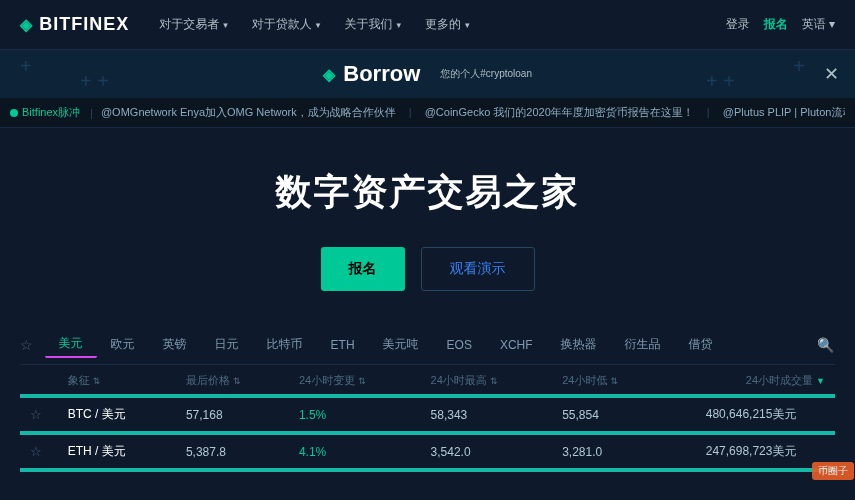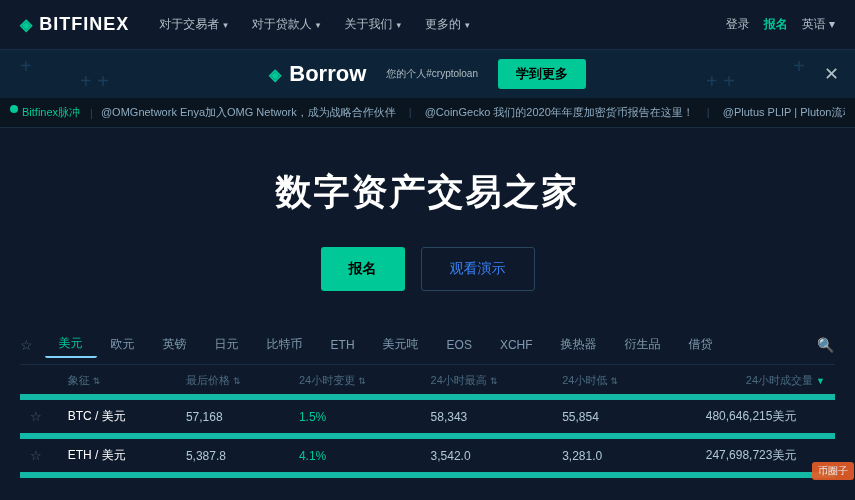--- a/index.html
+++ b/index.html
@@ -135,20 +135,21 @@
       padding: 6px 10px;
       font-size: 11px;
       color: #7f9ab0;
       overflow: hidden;
       white-space: nowrap;
       height: 30px;
       border-bottom: 1px solid #1a2d45;
     }
     .ticker-live {
       display: flex;
+      align-items: center;
       gap: 4px;
       color: #00c896;
       margin-right: 10px;
       flex-shrink: 0;
       font-size: 11px;
     }
     .ticker-dot {
       width: 8px;
       height: 8px;
       background: #00c896;
@@ -219,21 +220,21 @@
     }
     .market-tab {
       padding: 4px 14px;
       font-size: 12px;
       color: #7f9ab0;
       cursor: pointer;
       border-radius: 2px;
     }
     .market-tab.active {
       color: #00c896;
-      border-bottom: 2px solid #7dd3fc;
+      border-bottom: 2px solid #d946ef;
     }
     .search-icon-tab {
       margin-left: auto;
       color: #7f9ab0;
       cursor: pointer;
       font-size: 14px;
     }
 
     
     .market-table {
@@ -250,21 +251,21 @@
       border-bottom: 1px solid #1a2d45;
     }
     .market-table th.right { text-align: right; }
     .market-table td {
       padding: 8px 10px;
       color: #b0c8d8;
       font-size: 12px;
     }
     .market-table td.right { text-align: center; }
     .market-table tr {
-      border-bottom: 6px solid #14b8a6;
+      border-bottom: 4px solid #14b8a6;
     }
     .sort-arrow { font-size: 9px; color: #4a6a80; }
     .sort-arrow.active { color: #00c896; }
     .green { color: #00c896; }
     .pair-name { color: #ffffff; font-size: 12px; }
     .star-row { color: #4a6080; cursor: pointer; font-size: 13px; padding-right: 6px; }
     .watermark {
       position: absolute;
       bottom: 20px;
       right: 1px;
@@ -317,21 +318,20 @@
 <div class="banner">
   <span class="banner-plus tl">+</span>
   <span class="banner-plus tr">+</span>
   <span class="banner-plus bl">+  +</span>
   <span class="banner-plus br">+ +</span>
   <div class="banner-logo">
     <span style="color:#00c896; font-size:16px;">◈</span>
     <span>Borrow</span>
   </div>
   <span class="banner-subtitle">您的个人#cryptoloan</span>
-  <button class="banner-btn">学到更多</button>
   <button class="banner-close">✕</button>
 </div>
 
 <div class="ticker">
   <div class="ticker-live">
     <span class="ticker-dot"></span>
     <span>Bitfinex脉冲</span>
   </div>
   <span style="color:#2a4560; margin-right:8px;">|</span>
   <span class="ticker-text">

